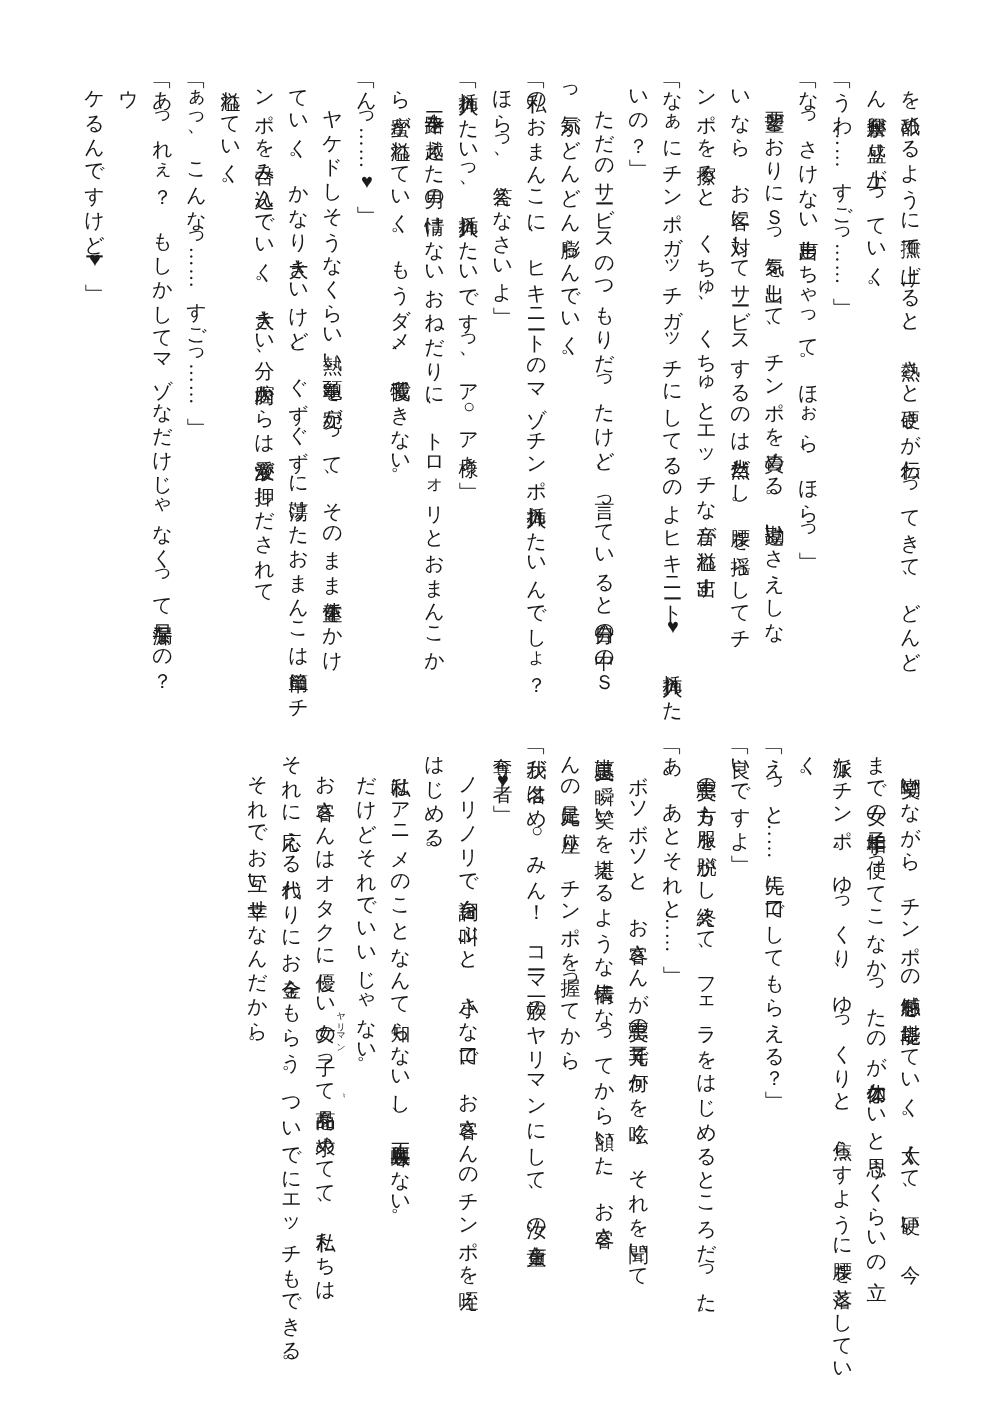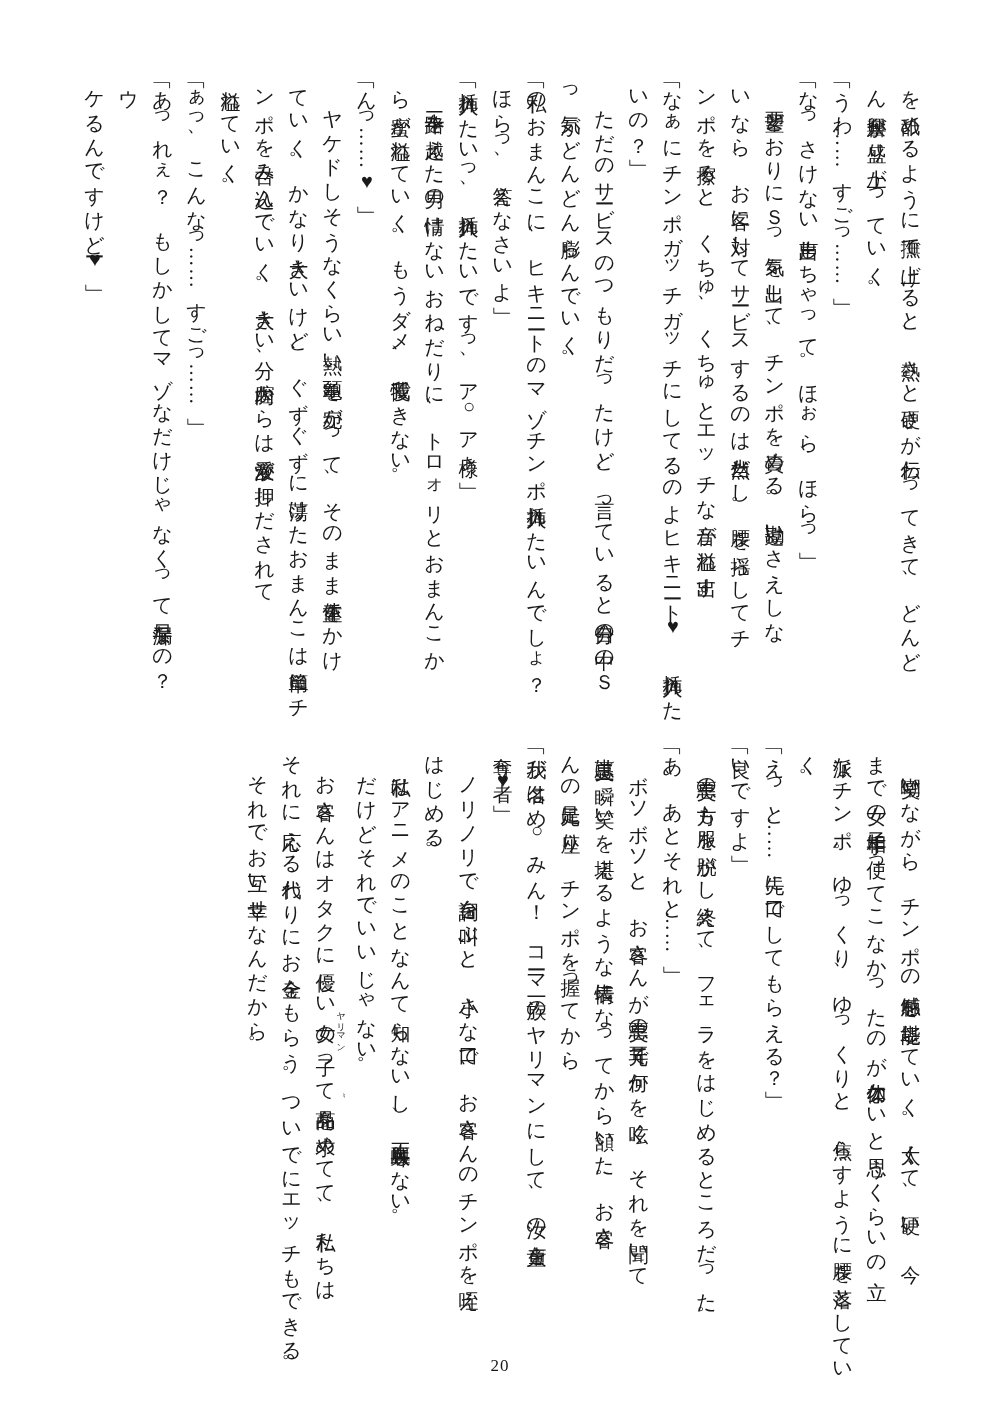--- a/index.html
+++ b/index.html
@@ -107,14 +107,13 @@
       <div class="tline"><span>奪う者♥」</span></div>
       <div class="tline indent"><span>ノリノリで台詞を叫ぶと、小さな口で、お客さんのチンポを咥え</span></div>
       <div class="tline"><span>はじめる。</span></div>
       <div class="tline indent"><span>私はアニメのことなんて知らないし、正直興味もない。</span></div>
       <div class="tline indent"><span>だけどそれでいいじゃない。</span></div>
       <div class="tline indent"><span>お客さんはオタクに優しい</span><ruby>女の子<rt>ヤリマン</rt></ruby><span>って</span><span class="em-dots">商品</span><span>を求めてて、私たちは</span></div>
       <div class="tline"><span>それに応える代わりにお金をもらう。ついでにエッチもできる。</span></div>
       <div class="tline indent"><span>それでお互い幸せなんだから。</span></div>
     </section>
 
-  <footer class="page-number">20</footer>
 </div>
 
 </body></html>

